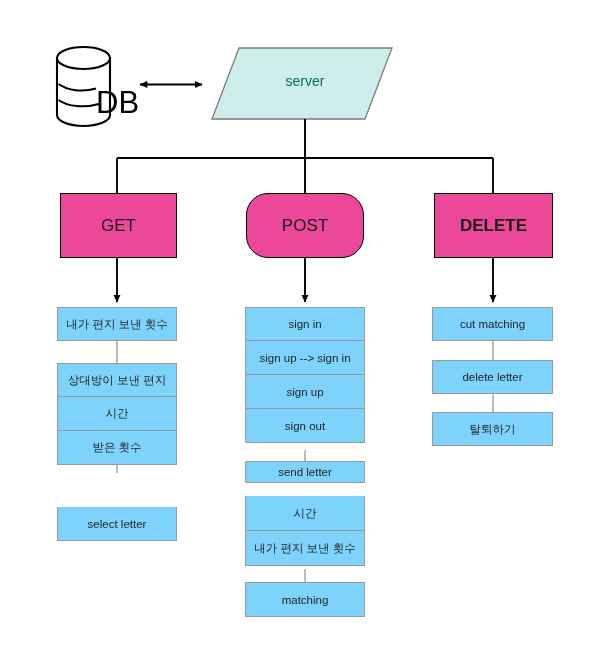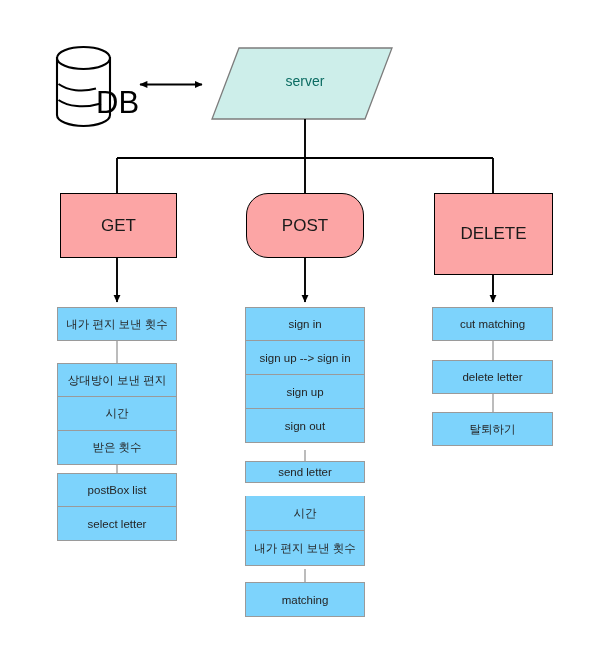--- a/index.html
+++ b/index.html
@@ -46,21 +46,21 @@
     top: 73px;
     width: 110px;
     text-align: center;
     font-size: 14px;
     color: #0b6b62;
     white-space: nowrap;
   }
   
   .method-box {
     position: absolute;
-    background: #fca5a5;
+    background: #ec4899;
     border: 1.6px solid #000000;
     box-sizing: border-box;
     display: flex;
     align-items: center;
     justify-content: center;
     font-size: 17px;
     color: #1a1a1a;
   }
   
   .item-box {
@@ -136,41 +136,38 @@
   <div class="db-label">DB</div>
 
   <div class="server-label">server</div>
 
   <div class="method-box" style="left:60px;  top:193px; width:117px; height:65px;">
     <span>GET</span>
   </div>
   <div class="method-box" style="left:246px; top:193px; width:118px; height:65px;border-radius:22px;">
     <span>POST</span>
   </div>
-  <div class="method-box" style="left:434px; top:193px; width:119px; height:82px;">
+  <div class="method-box" style="left:434px; top:193px; width:119px; height:65px;font-weight:bold;">
     <span>DELETE</span>
   </div>
 
   <div class="item-box" style="left:57px; top:307px; width:120px; height:34px;">
     <span>내가 편지 보낸 횟수</span>
   </div>
 
   <div class="item-box" style="left:57px; top:363px; width:120px; height:34px;">
     <span>상대방이 보낸 편지</span>
   </div>
   <div class="item-box stacked-mid" style="left:57px; top:397px; width:120px; height:34px;">
     <span>시간</span>
   </div>
   <div class="item-box stacked-mid" style="left:57px; top:431px; width:120px; height:34px;">
     <span>받은 횟수</span>
   </div>
 
-  <div class="item-box" style="left:57px; top:473px; width:120px; height:34px;">
-    <span>postBox list</span>
-  </div>
   <div class="item-box stacked-mid" style="left:57px; top:507px; width:120px; height:34px;">
     <span>select letter</span>
   </div>
 
   <div class="item-box" style="left:245px; top:307px; width:120px; height:34px;">
     <span>sign in</span>
   </div>
   <div class="item-box stacked-mid" style="left:245px; top:341px; width:120px; height:34px;">
     <span>sign up --&gt; sign in</span>
   </div>

